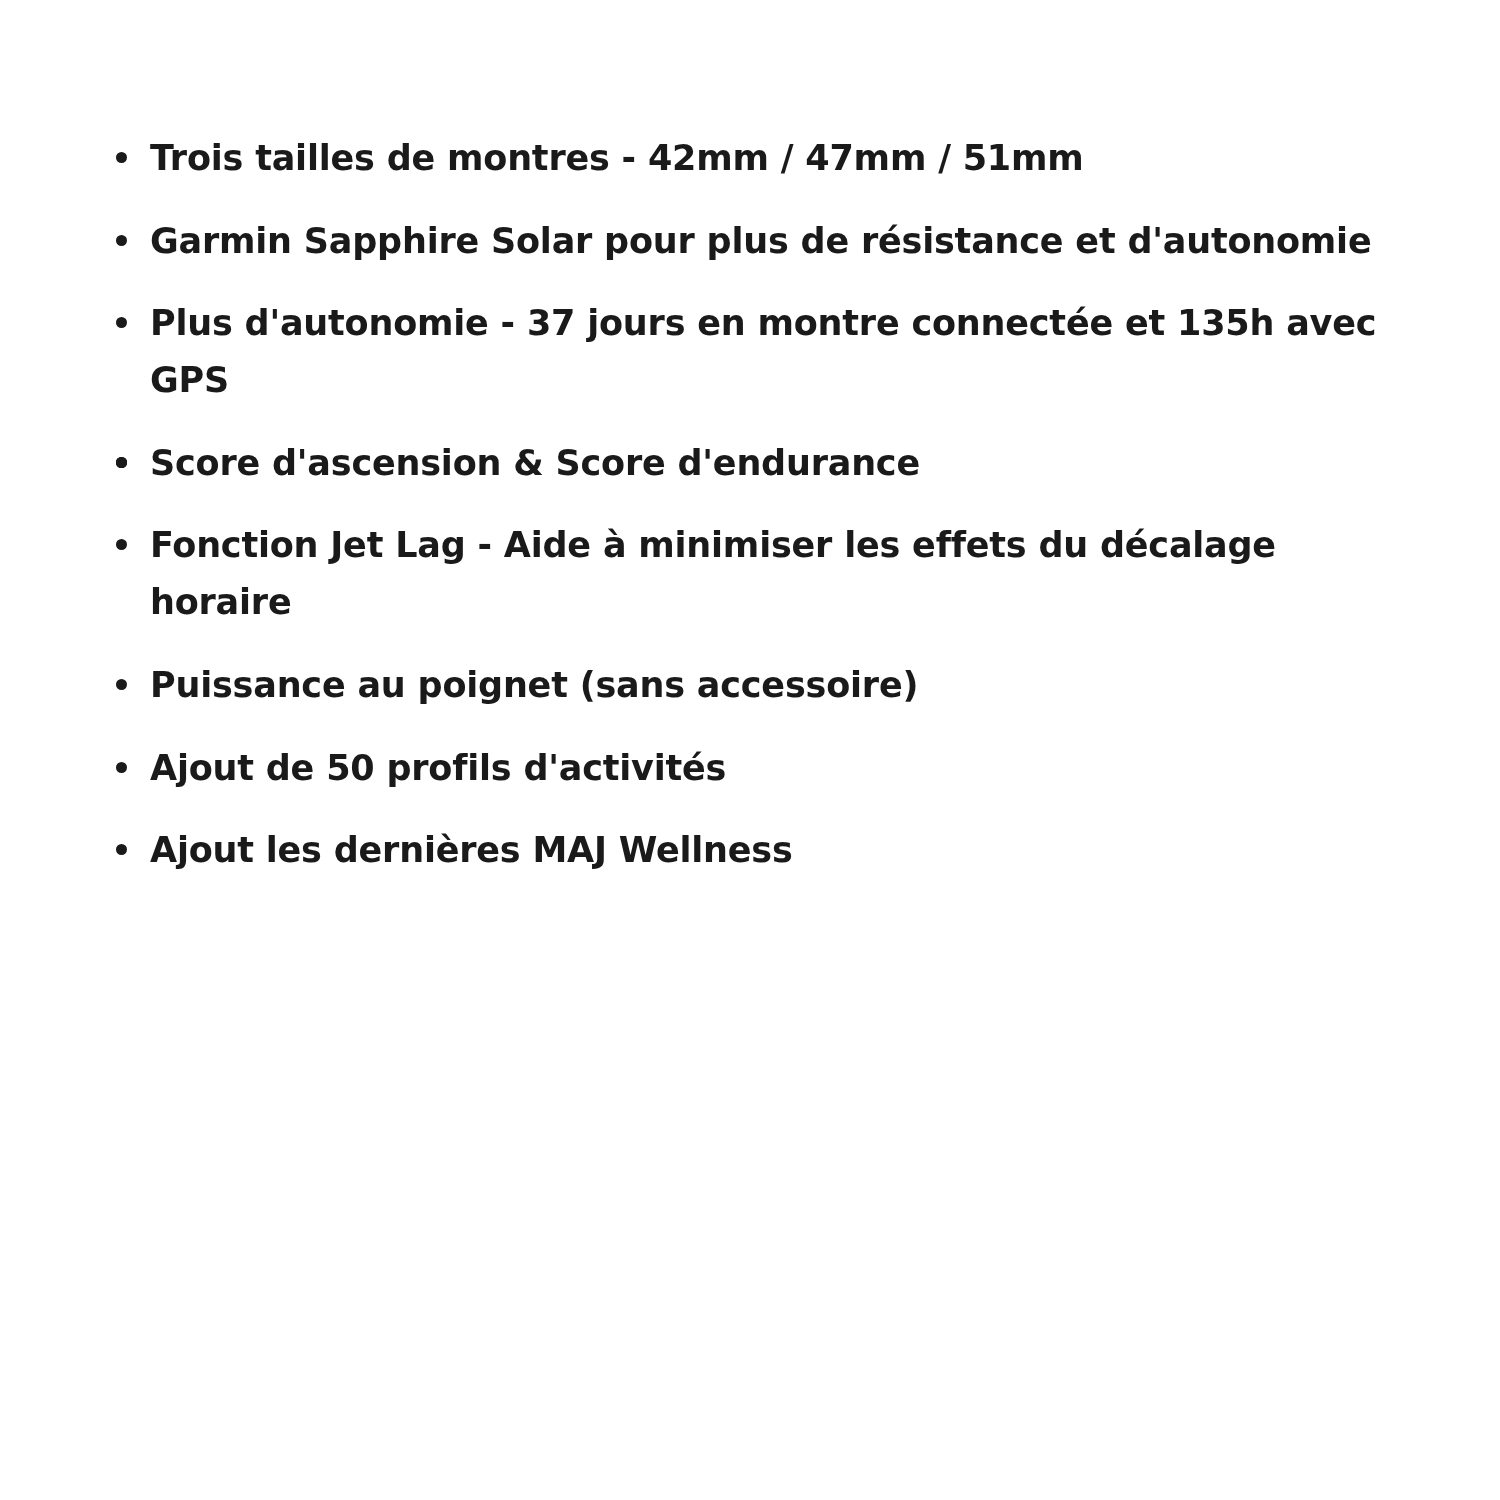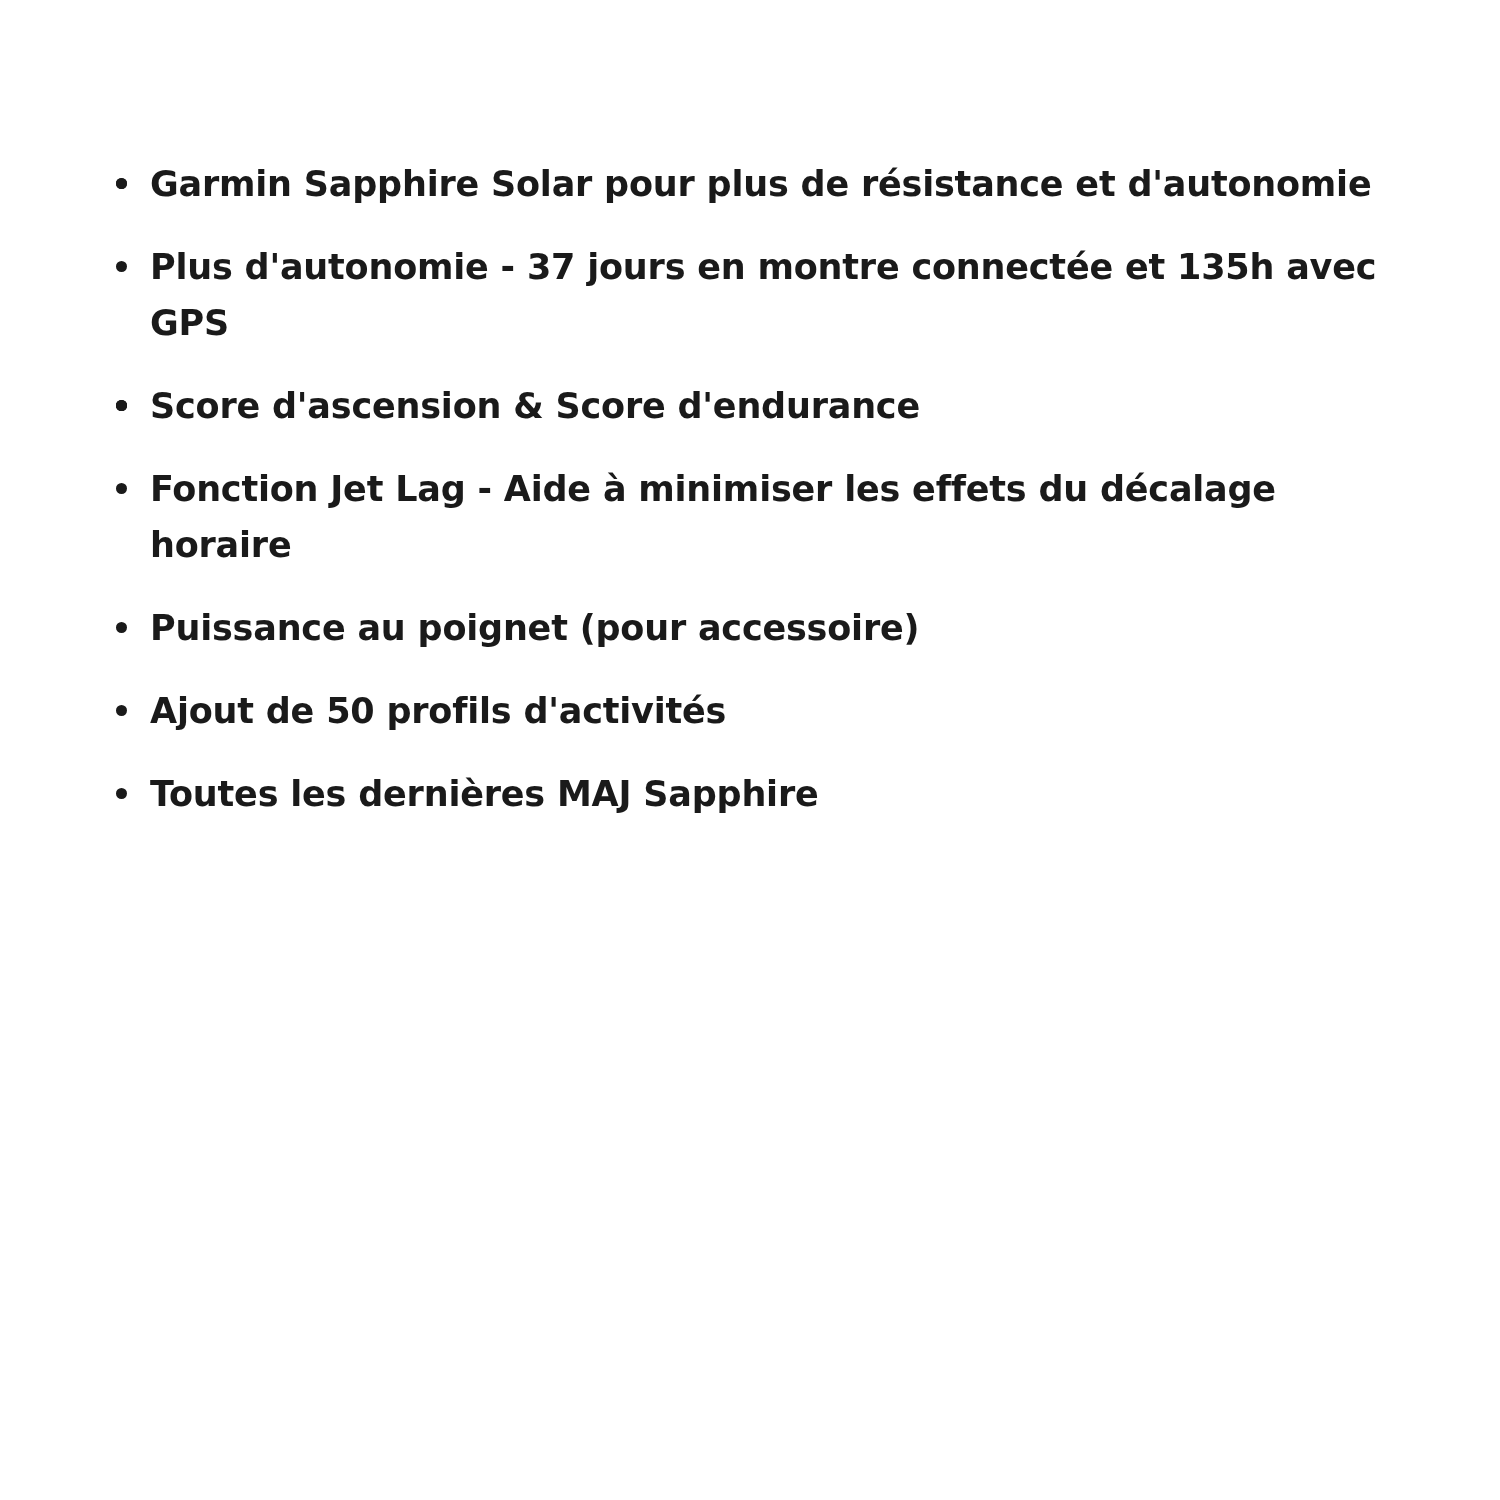--- a/index.html
+++ b/index.html
@@ -55,20 +55,21 @@
     display: inline;
   }
 </style>
 </head>
 <body>
 
 <div class="page">
   <ul class="feature-list">
     <li>
       <span class="bullet"></span>
+      <span class="item-text">Trois tailles de montres - 42mm / 47mm / 51mm</span>
     </li>
     <li>
       <span class="bullet"></span>
       <span class="item-text">Garmin Sapphire Solar pour plus de résistance et d'autonomie</span>
     </li>
     <li>
       <span class="bullet"></span>
       <span class="item-text">Plus d'autonomie -  37 jours en montre connectée et 135h avec GPS</span>
     </li>
     <li>
@@ -80,24 +81,24 @@
     <li>
       <span class="bullet"></span>
       <span class="item-text">Score d'ascension &amp; Score d'endurance</span>
     </li>
     <li>
       <span class="bullet"></span>
       <span class="item-text">Fonction Jet Lag - Aide à minimiser les effets du décalage horaire</span>
     </li>
     <li>
       <span class="bullet"></span>
-      <span class="item-text">Puissance au poignet (pour accessoire)</span>
+      <span class="item-text">Puissance au poignet (sans accessoire)</span>
     </li>
     <li>
       <span class="bullet"></span>
       <span class="item-text">Ajout de 50 profils d'activités</span>
     </li>
     <li>
       <span class="bullet"></span>
-      <span class="item-text">Toutes les dernières MAJ Sapphire</span>
+      <span class="item-text">Ajout les dernières MAJ Wellness</span>
     </li>
   </ul>
 </div>
 
 </body></html>

